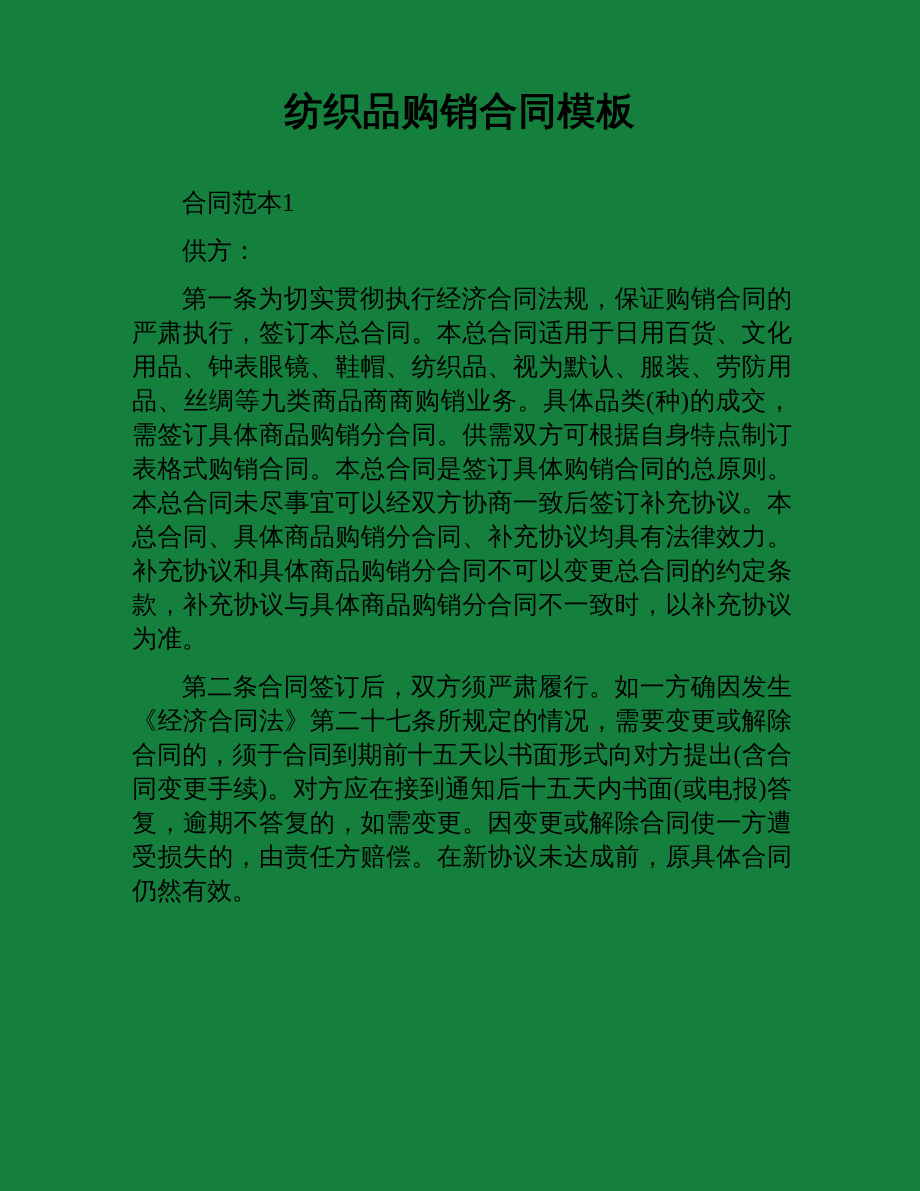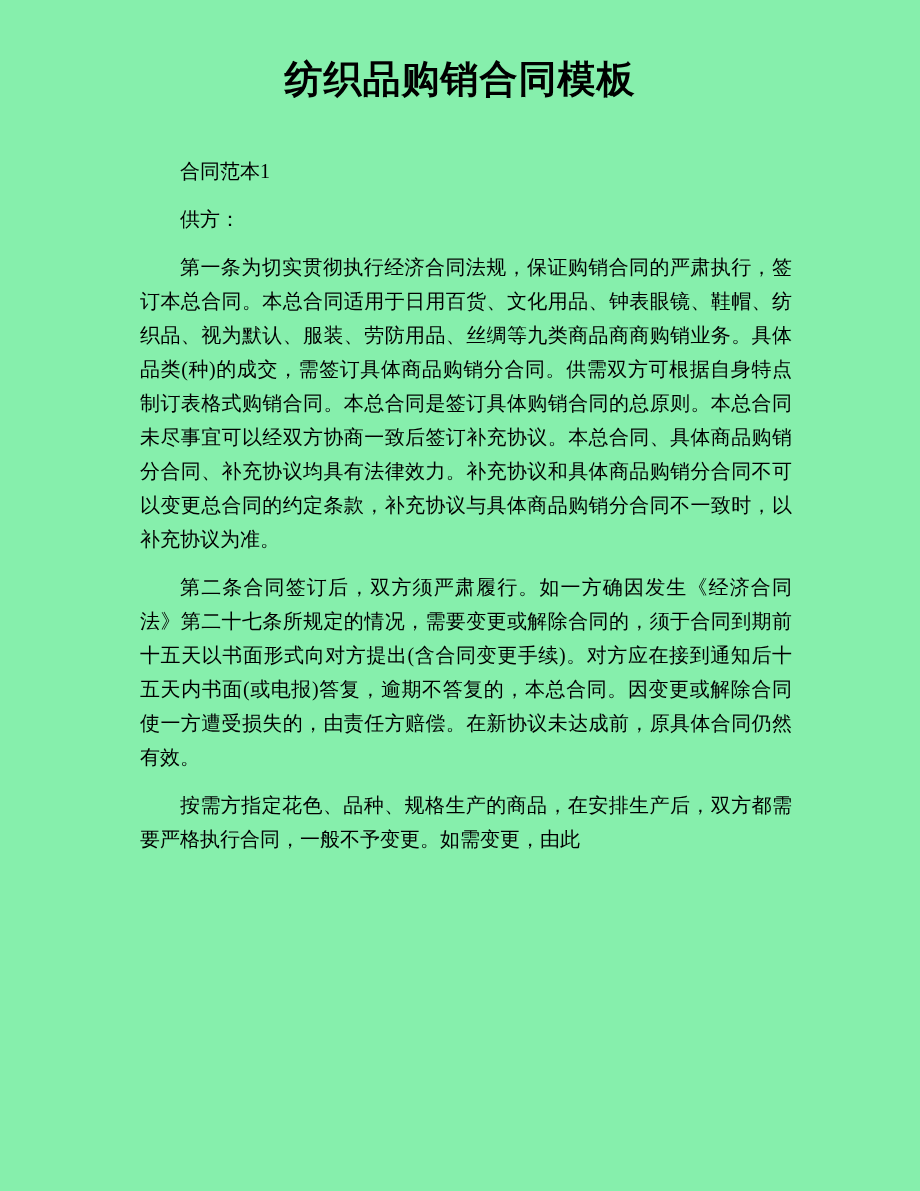--- a/index.html
+++ b/index.html
@@ -11,36 +11,36 @@
     height: 1191px;
     background: #ffffff;
     color: #000000;
     font-family: "Liberation Serif", "DejaVu Serif", serif;
     overflow: hidden;
   }
   .page {
     box-sizing: border-box;
     width: 920px;
     height: 1191px;
-    padding: 56px 128px 0 128px;
-    background: #86efac;
+    padding: 88px 128px 0 128px;
+    background: #15803d;
   }
   .doc-title {
     margin: 0 0 52px 0;
     font-family: "Liberation Sans", "DejaVu Sans", sans-serif;
     font-weight: 700;
     font-size: 38px;
     line-height: 46px;
     text-align: center;
     letter-spacing: 1px;
     color: #000000;
   }
   .para {
-    margin: 0 0 14px 12px;
-    font-size: 20px;
+    margin: 0 0 14px 4px;
+    font-size: 25px;
     line-height: 34px;
     text-align: justify;
     text-justify: inter-ideograph;
     text-indent: 2em;
     color: #000000;
     word-break: break-all;
   }
 </style>
 </head>
 <body>
@@ -48,16 +48,15 @@
 <div class="page">
   <h1 class="doc-title">纺织品购销合同模板</h1>
 
   <p class="para">合同范本1</p>
 
   <p class="para">供方：</p>
 
 
   <p class="para">第一条为切实贯彻执行经济合同法规，保证购销合同的严肃执行，签订本总合同。本总合同适用于日用百货、文化用品、钟表眼镜、鞋帽、纺织品、视为默认、服装、劳防用品、丝绸等九类商品商商购销业务。具体品类(种)的成交，需签订具体商品购销分合同。供需双方可根据自身特点制订表格式购销合同。本总合同是签订具体购销合同的总原则。本总合同未尽事宜可以经双方协商一致后签订补充协议。本总合同、具体商品购销分合同、补充协议均具有法律效力。补充协议和具体商品购销分合同不可以变更总合同的约定条款，补充协议与具体商品购销分合同不一致时，以补充协议为准。</p>
 
-  <p class="para">第二条合同签订后，双方须严肃履行。如一方确因发生《经济合同法》第二十七条所规定的情况，需要变更或解除合同的，须于合同到期前十五天以书面形式向对方提出(含合同变更手续)。对方应在接到通知后十五天内书面(或电报)答复，逾期不答复的，本总合同。因变更或解除合同使一方遭受损失的，由责任方赔偿。在新协议未达成前，原具体合同仍然有效。</p>
+  <p class="para">第二条合同签订后，双方须严肃履行。如一方确因发生《经济合同法》第二十七条所规定的情况，需要变更或解除合同的，须于合同到期前十五天以书面形式向对方提出(含合同变更手续)。对方应在接到通知后十五天内书面(或电报)答复，逾期不答复的，如需变更。因变更或解除合同使一方遭受损失的，由责任方赔偿。在新协议未达成前，原具体合同仍然有效。</p>
 
-  <p class="para">按需方指定花色、品种、规格生产的商品，在安排生产后，双方都需要严格执行合同，一般不予变更。如需变更，由此</p>
 </div>
 
 </body></html>

